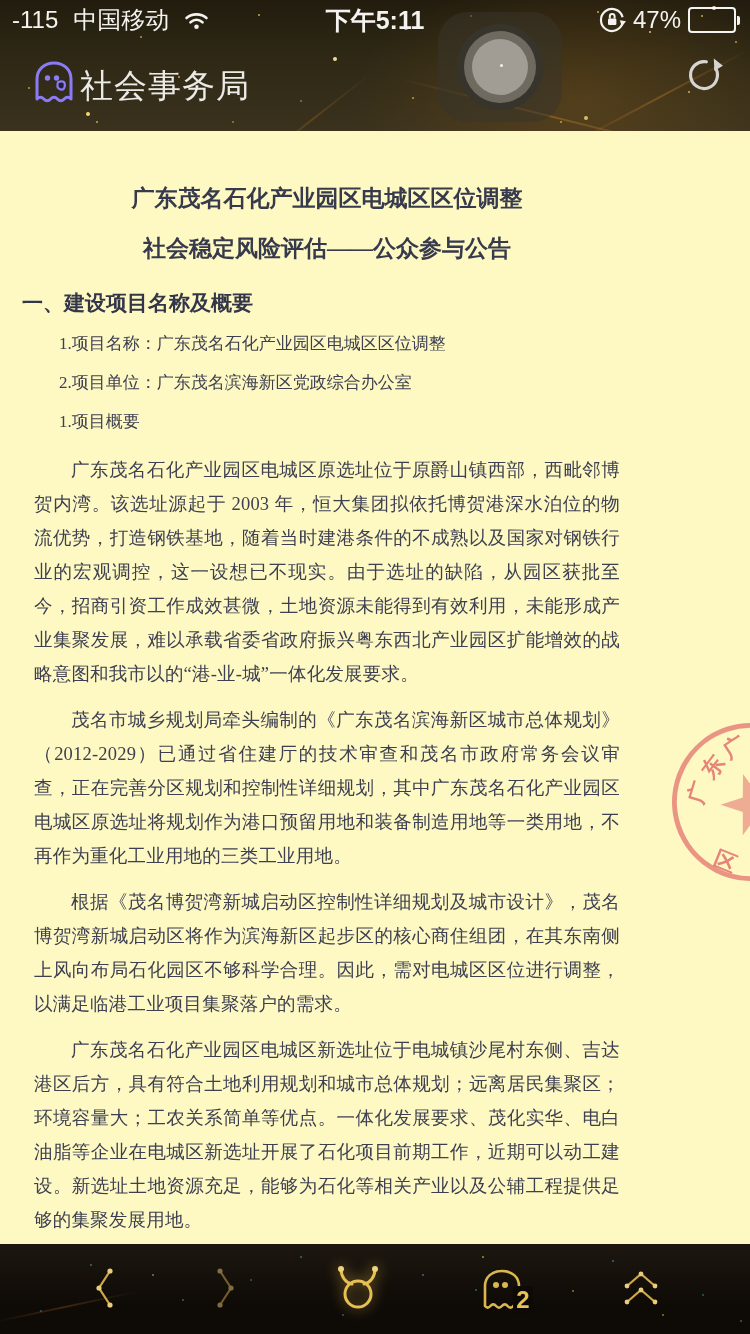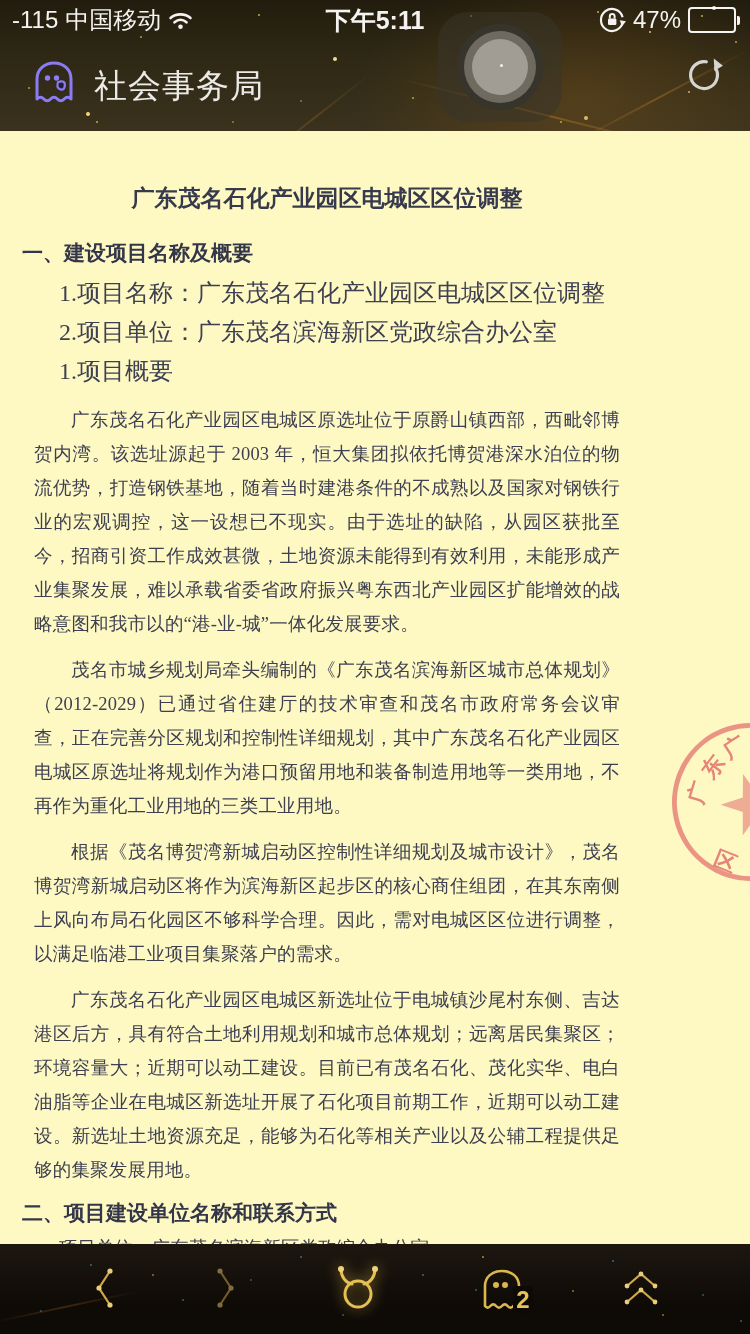--- a/index.html
+++ b/index.html
@@ -21,33 +21,33 @@
   .cline { position:absolute; height:2px; border-radius:2px; }
   .cl1 { left:395px; top:114px; width:300px; transform:rotate(14deg);
          background:linear-gradient(90deg,rgba(196,126,44,0),rgba(196,126,44,.45),rgba(196,126,44,0)); }
   .cl2 { left:560px; top:96px; width:200px; transform:rotate(-28deg);
          background:linear-gradient(90deg,rgba(196,126,44,0),rgba(196,126,44,.38),rgba(196,126,44,0)); }
   .cl3 { left:238px; top:118px; width:150px; transform:rotate(-38deg);
          background:linear-gradient(90deg,rgba(170,108,36,0),rgba(170,108,36,.32),rgba(170,108,36,0)); }
 
   
   .status-bar { position:absolute; top:0; left:0; right:0; height:40px; color:#f4f3f0; font-size:24px; }
-  .sb-left { position:absolute; left:12px; top:0; height:40px; display:flex; align-items:center; gap:7px; }
+  .sb-left { position:absolute; left:12px; top:0; height:40px; display:flex; align-items:center; gap:15px; }
   .sb-time { position:absolute; left:0; right:0; top:0; height:40px; line-height:40px;
              text-align:center; font-weight:700; font-size:25px; }
   .sb-right { position:absolute; right:10px; top:0; height:40px; display:flex; align-items:center; gap:7px; }
   .bat { display:flex; align-items:center; }
   .bat-body { width:42px; height:20px; border:2px solid rgba(255,255,255,.95); border-radius:4px; padding:1px; box-sizing:content-box; }
   .bat-fill { height:100%; background:#fff; border-radius:1px; width:47%; }
   .bat-nub { width:3px; height:9px; background:rgba(255,255,255,.95); border-radius:0 2px 2px 0; margin-left:1px; }
 
   
   .app-header { position:absolute; top:40px; left:0; right:0; height:91px; }
   .ghost-logo { position:absolute; left:30px; top:17px; }
-  .app-title { position:absolute; left:94px; top:24px; font-size:33px; color:#eceae6; letter-spacing:1px; }
+  .app-title { position:absolute; left:80px; top:24px; font-size:33px; color:#eceae6; letter-spacing:1px; }
   .refresh-btn { position:absolute; right:22px; top:12px; width:48px; height:48px;
                  background:none; border:none; padding:0; cursor:pointer; }
 
   
   .assistive { position:absolute; left:438px; top:12px; width:124px; height:110px; border-radius:30px;
                background:rgba(56,52,42,.55); border:none; padding:0; cursor:pointer; }
   .at-c { position:absolute; left:50%; top:50%; transform:translate(-50%,-50%); border-radius:50%; }
   .at-r1 { width:86px; height:86px; background:#37342c; }
   .at-r2 { width:72px; height:72px; background:#6e6a60; }
   .at-disc { width:56px; height:56px; background:#a19d94; }
@@ -60,21 +60,21 @@
   .page::after { content:""; position:absolute; left:0; right:0; bottom:0; height:6px;
                  background:linear-gradient(rgba(0,0,0,0), rgba(0,0,0,.22)); }
   .doc { margin:0 118px 0 22px; }
   .doc-title { text-align:center; font-size:23px; font-weight:700; color:#363a4c; }
   .doc-title.t1 { padding-top:52px; }
   .doc-title.t2 { margin-top:19px; }
   .sec-heading { font-family:Liberation Mono, monospace; font-size:21px; font-weight:700;
                  color:#333648; margin:25px 0 0; }
   .sec-heading.s2 { margin-top:9px; }
   .items { margin-top:7px; }
-  .items div { padding-left:37px; line-height:39px; font-size:24px; }
+  .items div { padding-left:37px; line-height:39px; font-size:17px; }
   p.para { margin:12px; font-size:18.5px; line-height:34px; text-align:justify;
            text-indent:2em; letter-spacing:.2px; }
   .contact { margin-top:2px; }
   .contact div { padding-left:37px; line-height:39px; font-size:18.5px; }
 
   
   .seal { position:absolute; left:672px; top:592px; width:158px; height:158px; box-sizing:border-box;
           border:5px solid rgba(226,110,108,.72); border-radius:50%; transform:rotate(-18deg); }
   .seal-char { position:absolute; font-size:22px; color:rgba(222,104,102,.8);
                font-family:"Liberation Serif", serif; font-weight:700; }
@@ -155,31 +155,32 @@
       <span class="at-c at-r1"></span>
       <span class="at-c at-r2"></span>
       <span class="at-c at-disc"></span>
       <span class="at-speck"></span>
     </button>
   </div>
 
   <div class="page">
     <div class="doc">
       <div class="doc-title t1">广东茂名石化产业园区电城区区位调整</div>
+      <div class="doc-title t2">社会稳定风险评估——公众参与公告</div>
 
       <h2 class="sec-heading">一、建设项目名称及概要</h2>
       <div class="items">
         <div>1.项目名称：广东茂名石化产业园区电城区区位调整</div>
         <div>2.项目单位：广东茂名滨海新区党政综合办公室</div>
         <div>1.项目概要</div>
       </div>
       <p class="para">广东茂名石化产业园区电城区原选址位于原爵山镇西部，西毗邻博贺内湾。该选址源起于 2003 年，恒大集团拟依托博贺港深水泊位的物流优势，打造钢铁基地，随着当时建港条件的不成熟以及国家对钢铁行业的宏观调控，这一设想已不现实。由于选址的缺陷，从园区获批至今，招商引资工作成效甚微，土地资源未能得到有效利用，未能形成产业集聚发展，难以承载省委省政府振兴粤东西北产业园区扩能增效的战略意图和我市以的“港-业-城”一体化发展要求。</p>
       <p class="para">茂名市城乡规划局牵头编制的《广东茂名滨海新区城市总体规划》（2012-2029）已通过省住建厅的技术审查和茂名市政府常务会议审查，正在完善分区规划和控制性详细规划，其中广东茂名石化产业园区电城区原选址将规划作为港口预留用地和装备制造用地等一类用地，不再作为重化工业用地的三类工业用地。</p>
       <p class="para">根据《茂名博贺湾新城启动区控制性详细规划及城市设计》，茂名博贺湾新城启动区将作为滨海新区起步区的核心商住组团，在其东南侧上风向布局石化园区不够科学合理。因此，需对电城区区位进行调整，以满足临港工业项目集聚落户的需求。</p>
-      <p class="para">广东茂名石化产业园区电城区新选址位于电城镇沙尾村东侧、吉达港区后方，具有符合土地利用规划和城市总体规划；远离居民集聚区；环境容量大；近期可以动工建设。目前已有茂名石化、茂化实华、电白油脂等企业在电城区新选址开展了石化项目前期工作，近期可以动工建设。新选址土地资源充足，能够为石化等相关产业以及公辅工程提供足够的集聚发展用地。</p>
+      <p class="para">广东茂名石化产业园区电城区新选址位于电城镇沙尾村东侧、吉达港区后方，具有符合土地利用规划和城市总体规划；远离居民集聚区；环境容量大；工农关系简单等优点。一体化发展要求、茂化实华、电白油脂等企业在电城区新选址开展了石化项目前期工作，近期可以动工建设。新选址土地资源充足，能够为石化等相关产业以及公辅工程提供足够的集聚发展用地。</p>
 
       <h2 class="sec-heading s2">二、项目建设单位名称和联系方式</h2>
       <div class="contact">
         <div>项目单位：广东茂名滨海新区党政综合办公室</div>
 
       </div>
     </div>
 
     <div class="seal">
       <span class="seal-char" style="left:16px; top:34px; transform:rotate(-55deg);">广</span>

